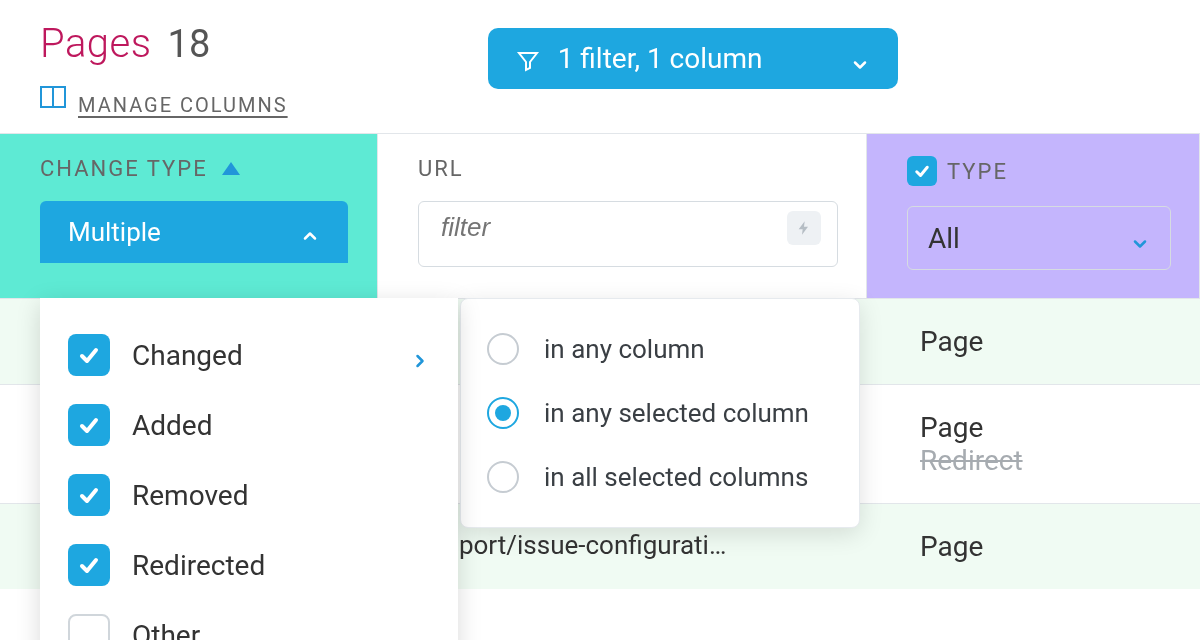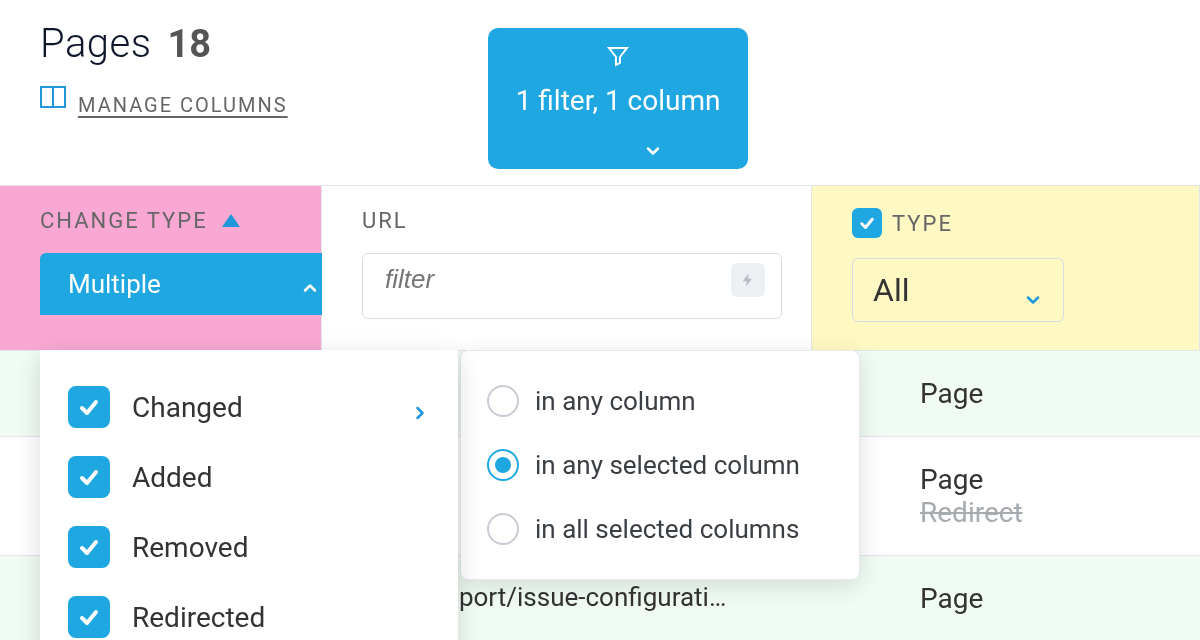--- a/index.html
+++ b/index.html
@@ -1,53 +1,53 @@
 <!DOCTYPE html>
 <html><head>
 <meta charset="utf-8">
 <style>
   * { box-sizing: border-box; margin: 0; padding: 0; }
   html, body { width: 1200px; height: 640px; font-family: -apple-system, BlinkMacSystemFont, "Segoe UI", Roboto, Helvetica, Arial, sans-serif; background: #fff; color: #333; overflow: hidden; }
 
   .header { display: flex; align-items: flex-start; padding: 20px 40px 16px 40px; }
   .header-left { display: flex; flex-direction: column; gap: 10px; }
   .title-row { display: flex; align-items: baseline; gap: 16px; }
-  .page-title { font-size: 40px; font-weight: 300; color: #0f172a; letter-spacing: 0.5px; }
-  .page-count { font-size: 38px; font-weight: 700; color: #555; }
+  .page-title { font-size: 40px; font-weight: 300; color: #be185d; letter-spacing: 0.5px; }
+  .page-count { font-size: 38px; font-weight: 400; color: #555; }
   .manage-row { display: flex; align-items: center; gap: 12px; }
   .manage-link { font-size: 20px; letter-spacing: 2px; color: #666; text-decoration: underline; text-underline-offset: 4px; cursor: pointer; margin-top: 16px; }
   .col-icon { width: 26px; height: 22px; border: 2px solid #2196d9; display: inline-flex; }
   .col-icon::before { content: ""; width: 10px; border-right: 2px solid #2196d9; }
 
-  .filter-pill { margin-left: 200px; margin-top: 8px; background: #1ea7e0; color: #fff; border-radius: 10px; padding: 14px 28px; display: flex; align-items: center; gap: 18px; font-size: 28px; cursor: pointer; flex-direction: column; }
+  .filter-pill { margin-left: 200px; margin-top: 8px; background: #1ea7e0; color: #fff; border-radius: 10px; padding: 14px 28px; display: flex; align-items: center; gap: 18px; font-size: 28px; cursor: pointer; }
   .funnel-icon { width: 24px; height: 24px; display: inline-block; }
   .funnel-icon svg { stroke: #fff; fill: none; stroke-width: 2; }
   .pill-chevron { margin-left: 70px; }
   .chev { width: 20px; height: 20px; display: inline-block; }
   .chev svg { stroke: currentColor; fill: none; stroke-width: 3; stroke-linecap: round; stroke-linejoin: round; }
 
   .columns-row { display: flex; border-top: 1px solid #e2e6ea; position: relative; }
   .col { border-right: 1px solid #e2e6ea; padding: 22px 28px 28px 40px; }
-  .col-change { width: 322px; background: #f9a8d4; }
+  .col-change { width: 402px; background: #5eead4; }
   .col-url { width: 490px; background: #fff; }
-  .col-type { flex: 1; background: #fef9c3; }
+  .col-type { flex: 1; background: #c4b5fd; }
 
   .col-header { display: flex; align-items: center; gap: 10px; font-size: 22px; letter-spacing: 2px; color: #666; margin-bottom: 20px; }
   .sort-tri { width: 0; height: 0; border-left: 9px solid transparent; border-right: 9px solid transparent; border-bottom: 13px solid #2196d9; margin-left: 4px; }
 
   .header-check { width: 30px; height: 30px; background: #1ea7e0; border-radius: 6px; display: flex; align-items: center; justify-content: center; }
   .header-check svg { stroke: #fff; fill: none; stroke-width: 4; stroke-linecap: round; stroke-linejoin: round; }
 
   .dropdown-btn { background: #1ea7e0; color: #fff; width: 308px; height: 62px; border-radius: 6px 6px 0 0; display: flex; align-items: center; justify-content: space-between; padding: 0 28px; font-size: 26px; cursor: pointer; gap: 17px; }
 
   .url-filter { width: 420px; height: 66px; border: 1px solid #d6dce1; border-radius: 6px; display: flex; align-items: center; padding: 0 16px 13px 22px; }
   .url-filter input { border: none; outline: none; font-size: 26px; font-style: italic; color: #9aa3ab; flex: 1; background: transparent; }
   .bolt-badge { width: 34px; height: 34px; background: #eef1f4; border-radius: 6px; display: flex; align-items: center; justify-content: center; color: #b5bdc4; font-size: 20px; }
 
-  .type-select { width: 212px; height: 64px; border: 1px solid #d6dce1; border-radius: 6px; display: flex; align-items: center; justify-content: space-between; padding: 0 20px; font-size: 32px; color: #333; cursor: pointer; }
+  .type-select { width: 264px; height: 64px; border: 1px solid #d6dce1; border-radius: 6px; display: flex; align-items: center; justify-content: space-between; padding: 0 20px; font-size: 28px; color: #333; cursor: pointer; }
   .type-select .chev { color: #2196d9; }
 
   
   .data-area { position: relative; }
   .row { display: flex; border-top: 1px solid #e2e6ea; }
   .row .c1 { width: 390px; padding: 26px 40px; background: #f0fbf3; }
   .row .c2 { width: 490px; padding: 26px 40px; background: #f0fbf3; font-size: 26px; color: #333; white-space: nowrap; overflow: hidden; text-overflow: ellipsis; }
   .row .c3 { flex: 1; padding: 26px 40px; background: #f0fbf3; font-size: 28px; color: #333; }
   .row.light .c1, .row.light .c2, .row.light .c3 { background: #fff; }
   .redirect { color: #a6abb0; text-decoration: line-through; }
@@ -55,21 +55,21 @@
   
   .change-panel { position: absolute; left: 40px; top: 0; width: 418px; background: #fff; border-radius: 0 0 6px 6px; box-shadow: 0 6px 24px rgba(0,0,0,0.15); z-index: 30; padding: 22px 0 24px 0; }
   .change-item { display: flex; align-items: center; gap: 22px; padding: 14px 28px; font-size: 28px; color: #333; cursor: pointer; position: relative; }
   .check { width: 42px; height: 42px; border-radius: 8px; display: flex; align-items: center; justify-content: center; flex-shrink: 0; }
   .check.on { background: #1ea7e0; }
   .check.on svg { stroke: #fff; fill: none; stroke-width: 4; stroke-linecap: round; stroke-linejoin: round; }
   .check.off { border: 2px solid #d0d6db; background: #fff; }
   .change-item .arrow { margin-left: auto; color: #2196d9; }
 
   .scope-panel { position: absolute; left: 460px; top: 0; width: 400px; background: #fff; border: 1px solid #e6eaee; border-radius: 8px; box-shadow: 0 6px 24px rgba(0,0,0,0.12); z-index: 29; padding: 18px 0; }
-  .scope-item { display: flex; align-items: center; gap: 16px; padding: 16px 26px; font-size: 26px; color: #3a3f44; cursor: pointer; }
+  .scope-item { display: flex; align-items: center; gap: 25px; padding: 16px 26px; font-size: 26px; color: #3a3f44; cursor: pointer; }
   .radio { width: 32px; height: 32px; border: 2px solid #c6ccd2; border-radius: 50%; display: flex; align-items: center; justify-content: center; flex-shrink: 0; }
   .radio.sel { border-color: #1ea7e0; }
   .radio.sel::after { content: ""; width: 16px; height: 16px; background: #1ea7e0; border-radius: 50%; }
 </style>
 </head>
 <body>
 
 <div class="header">
   <div class="header-left">
     <div class="title-row">

